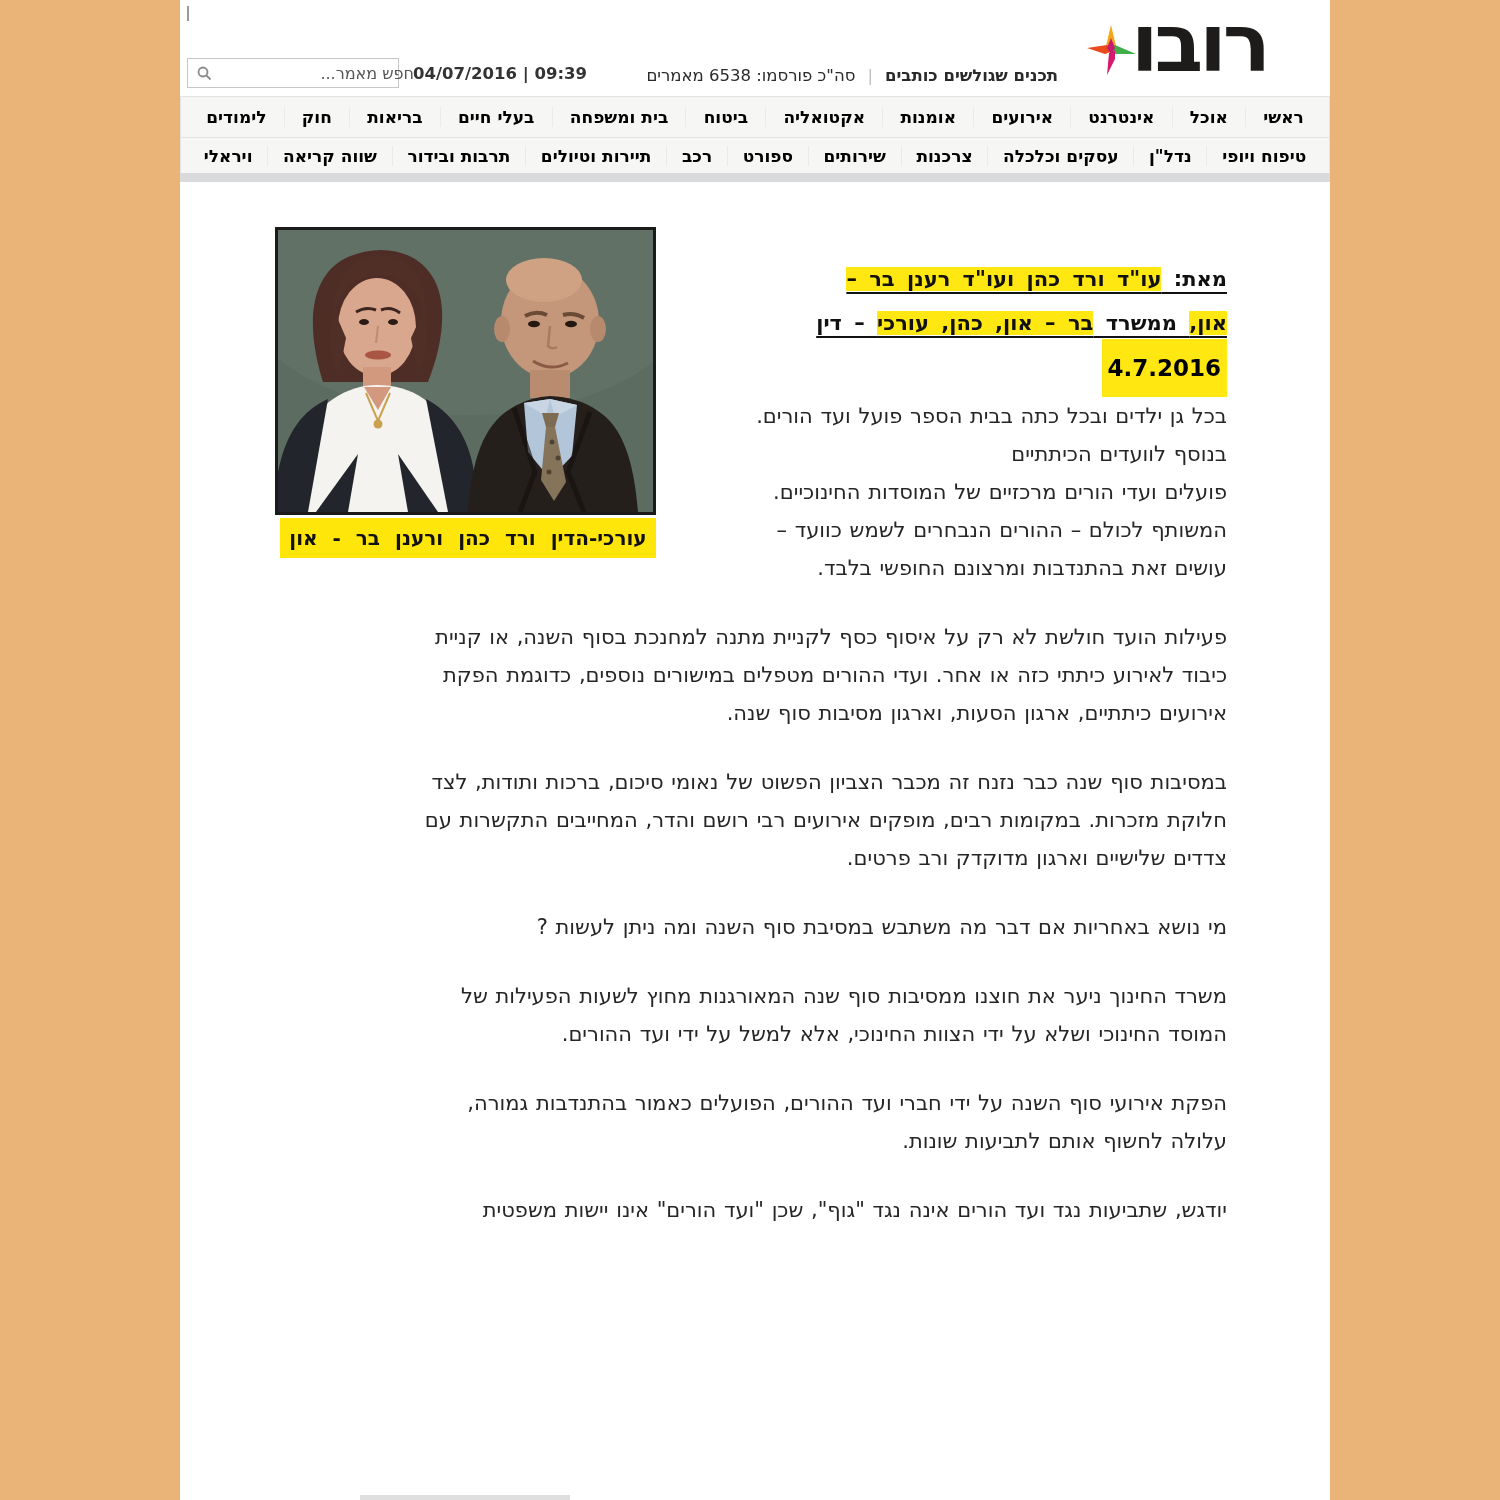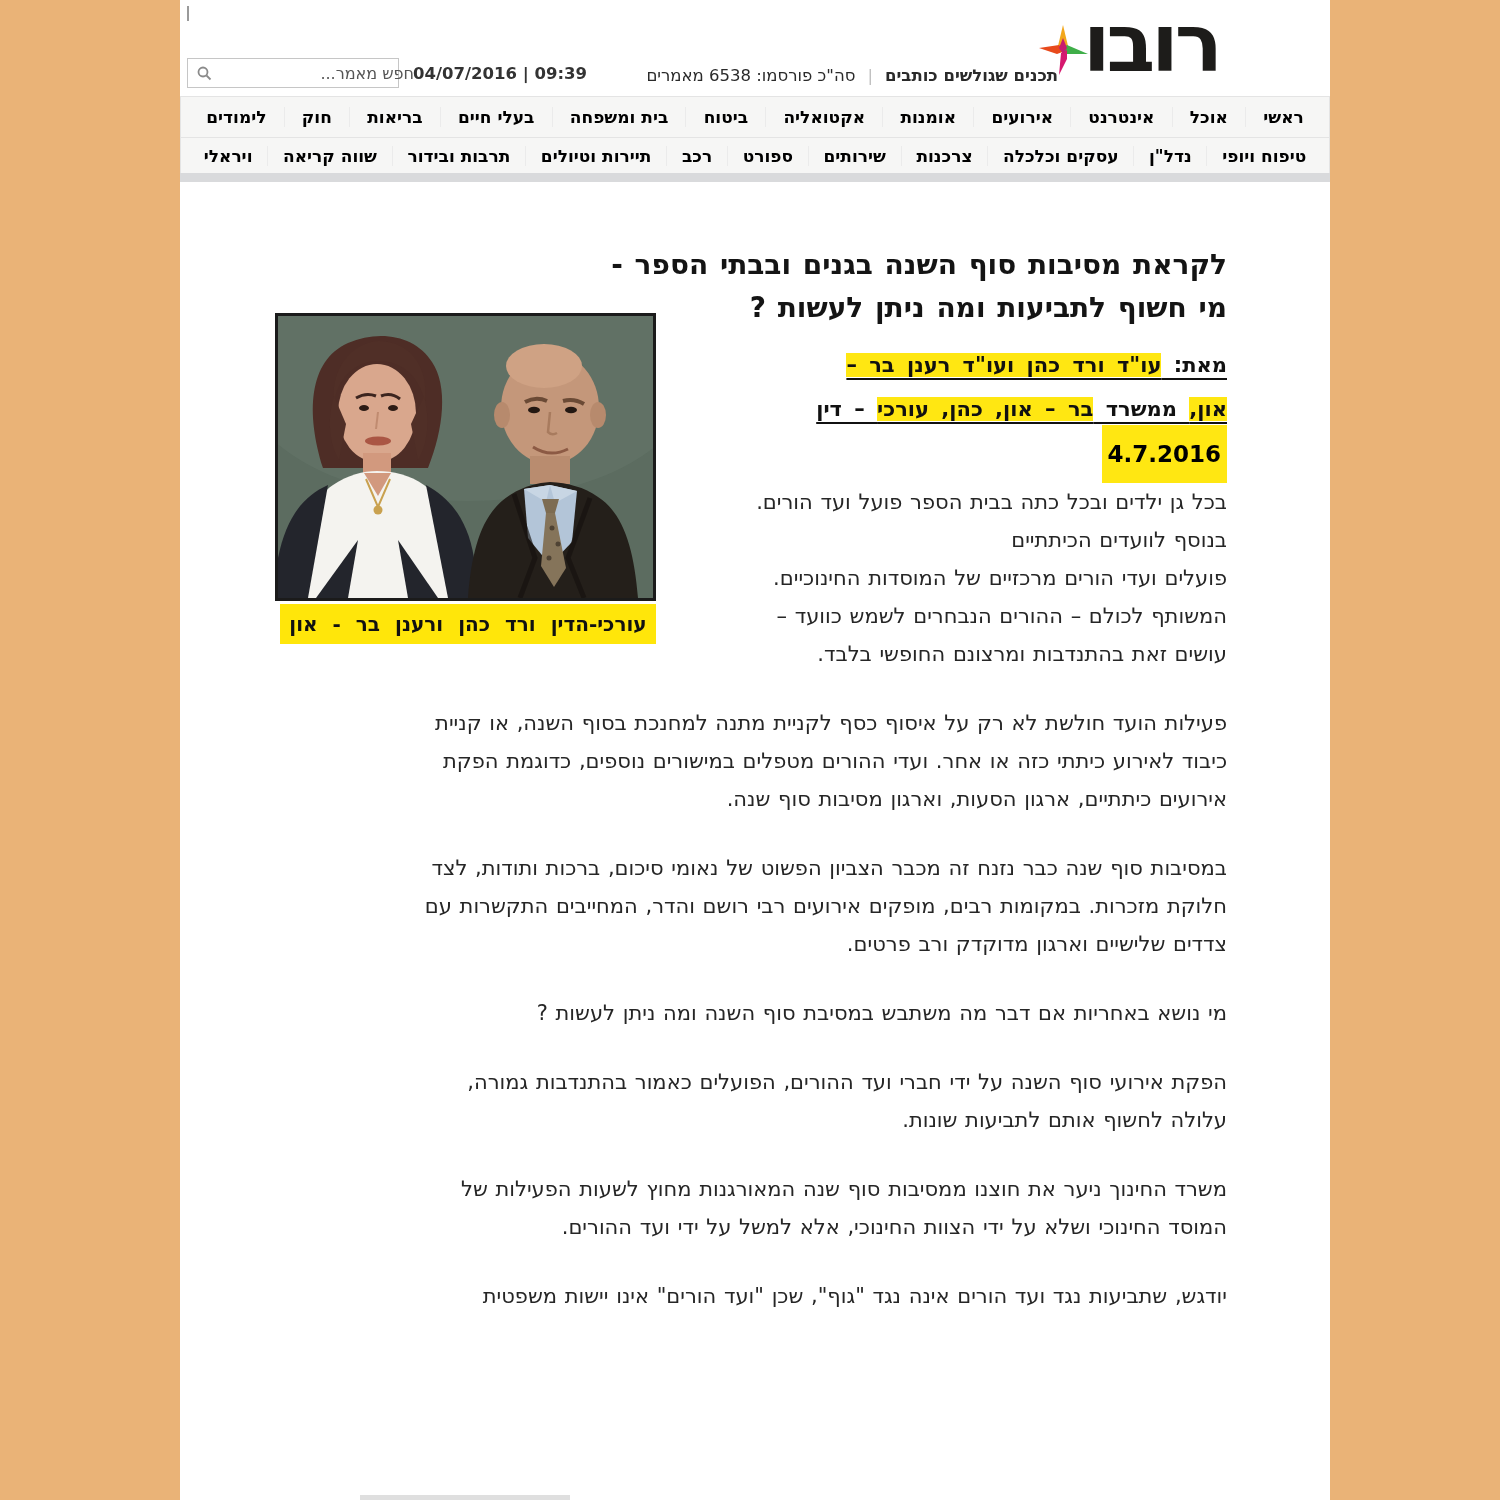--- a/index.html
+++ b/index.html
@@ -11,21 +11,21 @@
   }
   .page {
     position:absolute; left:180px; top:0; width:1150px; height:1500px;
     background:#ffffff; direction:rtl;
   }
   .scan-tick { position:absolute; left:7px; top:6px; width:2px; height:15px; background:#9a9a9a; }
   .bottom-shadow { position:absolute; bottom:0; left:180px; width:250px; height:5px; background:#c9c9c9; opacity:.6; }
 
   
   .header { position:relative; height:96px; }
-  .logo-block { position:absolute; left:857px; top:2px; display:flex; direction:ltr; align-items:flex-start; cursor:pointer; }
+  .logo-block { position:absolute; left:905px; top:2px; display:flex; direction:ltr; align-items:flex-start; cursor:pointer; }
   .logo-star { margin-top:22px; margin-right:-6px; }
   .logo-text {
     font-size:80px; line-height:84px; font-weight:bold; color:#1d1c1a; letter-spacing:-4px;
   }
   .meta-line {
     position:absolute; left:560px; top:66px; width:318px;
     display:flex; direction:rtl; align-items:center; gap:12px;
     font-size:16.5px; color:#2a2a2a; white-space:nowrap;
   }
   .meta-line .tagline { font-weight:600; }
@@ -147,24 +147,20 @@
       <span class="nav-item">רכב</span>
       <span class="nav-item">תיירות וטיולים</span>
       <span class="nav-item">תרבות ובידור</span>
       <span class="nav-item">שווה קריאה</span>
       <span class="nav-item">ויראלי</span>
     </div>
     <div class="nav-band"></div>
   </nav>
 
   <div class="article">
-    <h1 class="title" style="margin:0;">
-      <div>לקראת מסיבות סוף השנה בגנים ובבתי הספר  -</div>
-      <div>מי חשוף לתביעות ומה ניתן לעשות ?</div>
-    </h1>
 
     <div class="figure">
       <svg width="375" height="282" viewBox="0 0 375 282">
         <rect width="375" height="282" fill="#5c6c60"></rect>
         <ellipse cx="190" cy="55" rx="230" ry="130" fill="#697a6d" opacity="0.4"></ellipse>
 
         <path d="M45,152 C28,98 30,45 70,27 C102,13 138,20 154,46 C170,70 166,112 150,152 Z" fill="#4e2d26"></path>
         <ellipse cx="99" cy="97" rx="39" ry="49" fill="#d9a78d"></ellipse>
         <path d="M56,86 C52,42 85,24 102,25 C131,26 151,49 147,86 C141,60 124,45 100,45 C76,45 60,63 56,86 Z" fill="#502f27"></path>
         <path d="M56,80 C49,102 51,128 61,144 L68,108 Z" fill="#502f27"></path>
@@ -227,22 +223,22 @@
 עושים זאת בהתנדבות ומרצונם החופשי בלבד.</p>
 
     <div class="rest">
       <p class="body-par">פעילות הועד חולשת לא רק על איסוף כסף לקניית מתנה למחנכת בסוף השנה, או קניית
 כיבוד לאירוע כיתתי כזה או אחר. ועדי ההורים מטפלים במישורים נוספים, כדוגמת הפקת
 אירועים כיתתיים, ארגון הסעות, וארגון מסיבות סוף שנה.</p>
       <p class="body-par">במסיבות סוף שנה כבר נזנח זה מכבר הצביון הפשוט של נאומי סיכום, ברכות ותודות, לצד
 חלוקת מזכרות. במקומות רבים, מופקים אירועים רבי רושם והדר, המחייבים התקשרות עם
 צדדים שלישיים וארגון מדוקדק ורב פרטים.</p>
       <p class="body-par">מי נושא באחריות אם דבר מה משתבש במסיבת סוף השנה ומה ניתן לעשות ?</p>
+      <p class="body-par">משרד החינוך ניער את חוצנו ממסיבות סוף שנה המאורגנות מחוץ לשעות הפעילות של
+המוסד החינוכי ושלא על ידי הצוות החינוכי, אלא למשל על ידי ועד ההורים.</p>
       <p class="body-par">הפקת אירועי סוף השנה על ידי חברי ועד ההורים, הפועלים כאמור בהתנדבות גמורה,
 עלולה לחשוף אותם לתביעות שונות.</p>
-      <p class="body-par">משרד החינוך ניער את חוצנו ממסיבות סוף שנה המאורגנות מחוץ לשעות הפעילות של
-המוסד החינוכי ושלא על ידי הצוות החינוכי, אלא למשל על ידי ועד ההורים.</p>
       <p class="body-par">יודגש, שתביעות נגד ועד הורים אינה נגד "גוף", שכן "ועד הורים" אינו יישות משפטית</p>
     </div>
   </div>
 </div>
 
 <div class="bottom-shadow" style="left:360px; width:210px;"></div>
 
 </body></html>

